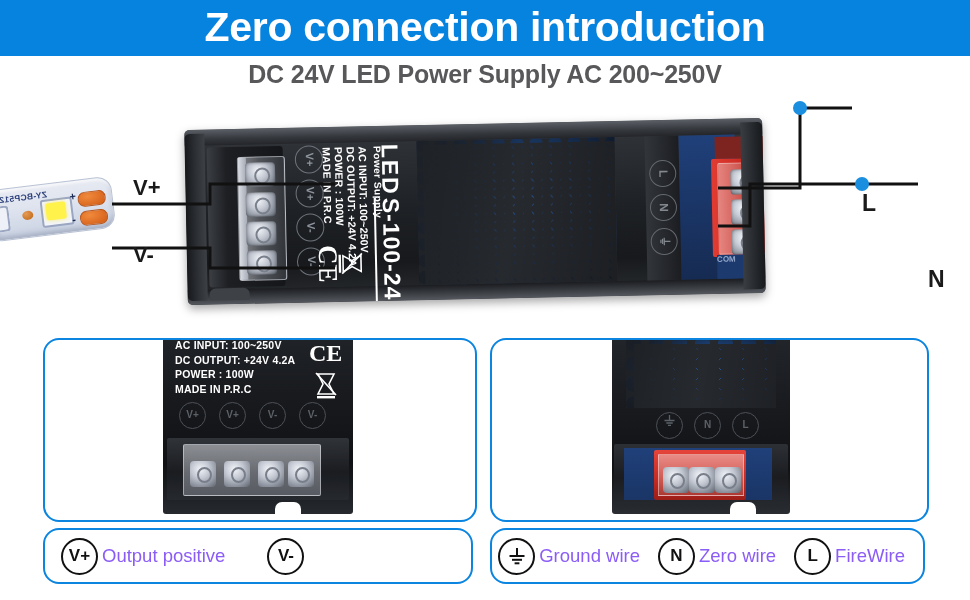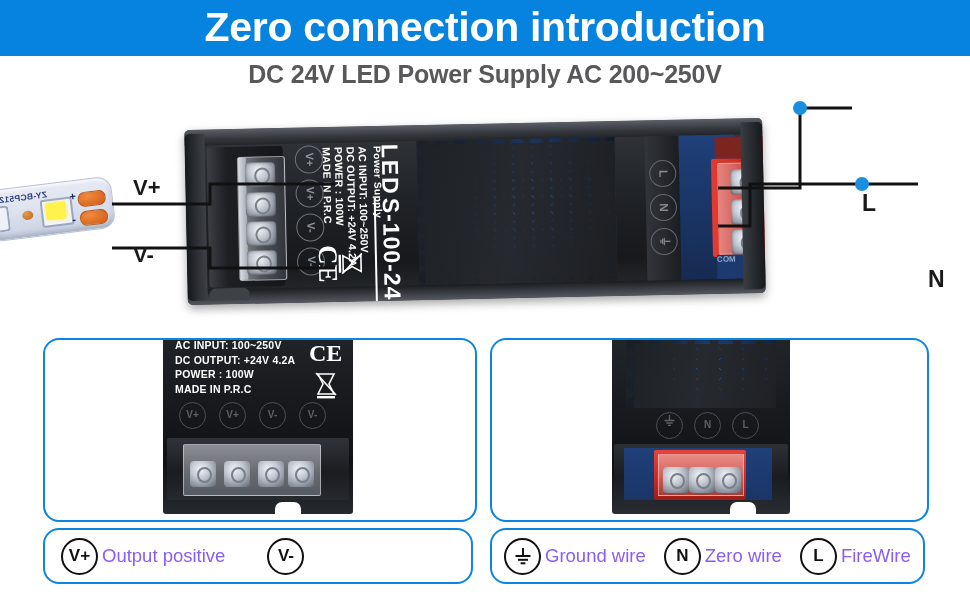--- a/index.html
+++ b/index.html
@@ -642,21 +642,21 @@
   .legend-box {
     position: absolute;
     border: 2.5px solid #0c85e0;
     border-radius: 16px;
     background: #ffffff;
     display: flex;
     align-items: center;
     box-sizing: border-box;
   }
   #legend-left { left: 43px; top: 528px; width: 430px; height: 56px; padding-left: 16px; }
-  #legend-right { left: 490px; top: 528px; width: 435px; height: 56px; padding-left: 12px; }
+  #legend-right { left: 490px; top: 528px; width: 435px; height: 56px; padding-left: 12px; justify-content: flex-end; }
 
   .legend-item {
     display: flex;
     align-items: center;
     white-space: nowrap;
   }
   .legend-symbol {
     width: 33px; height: 33px;
     border: 2.4px solid #111;
     border-radius: 50%;

